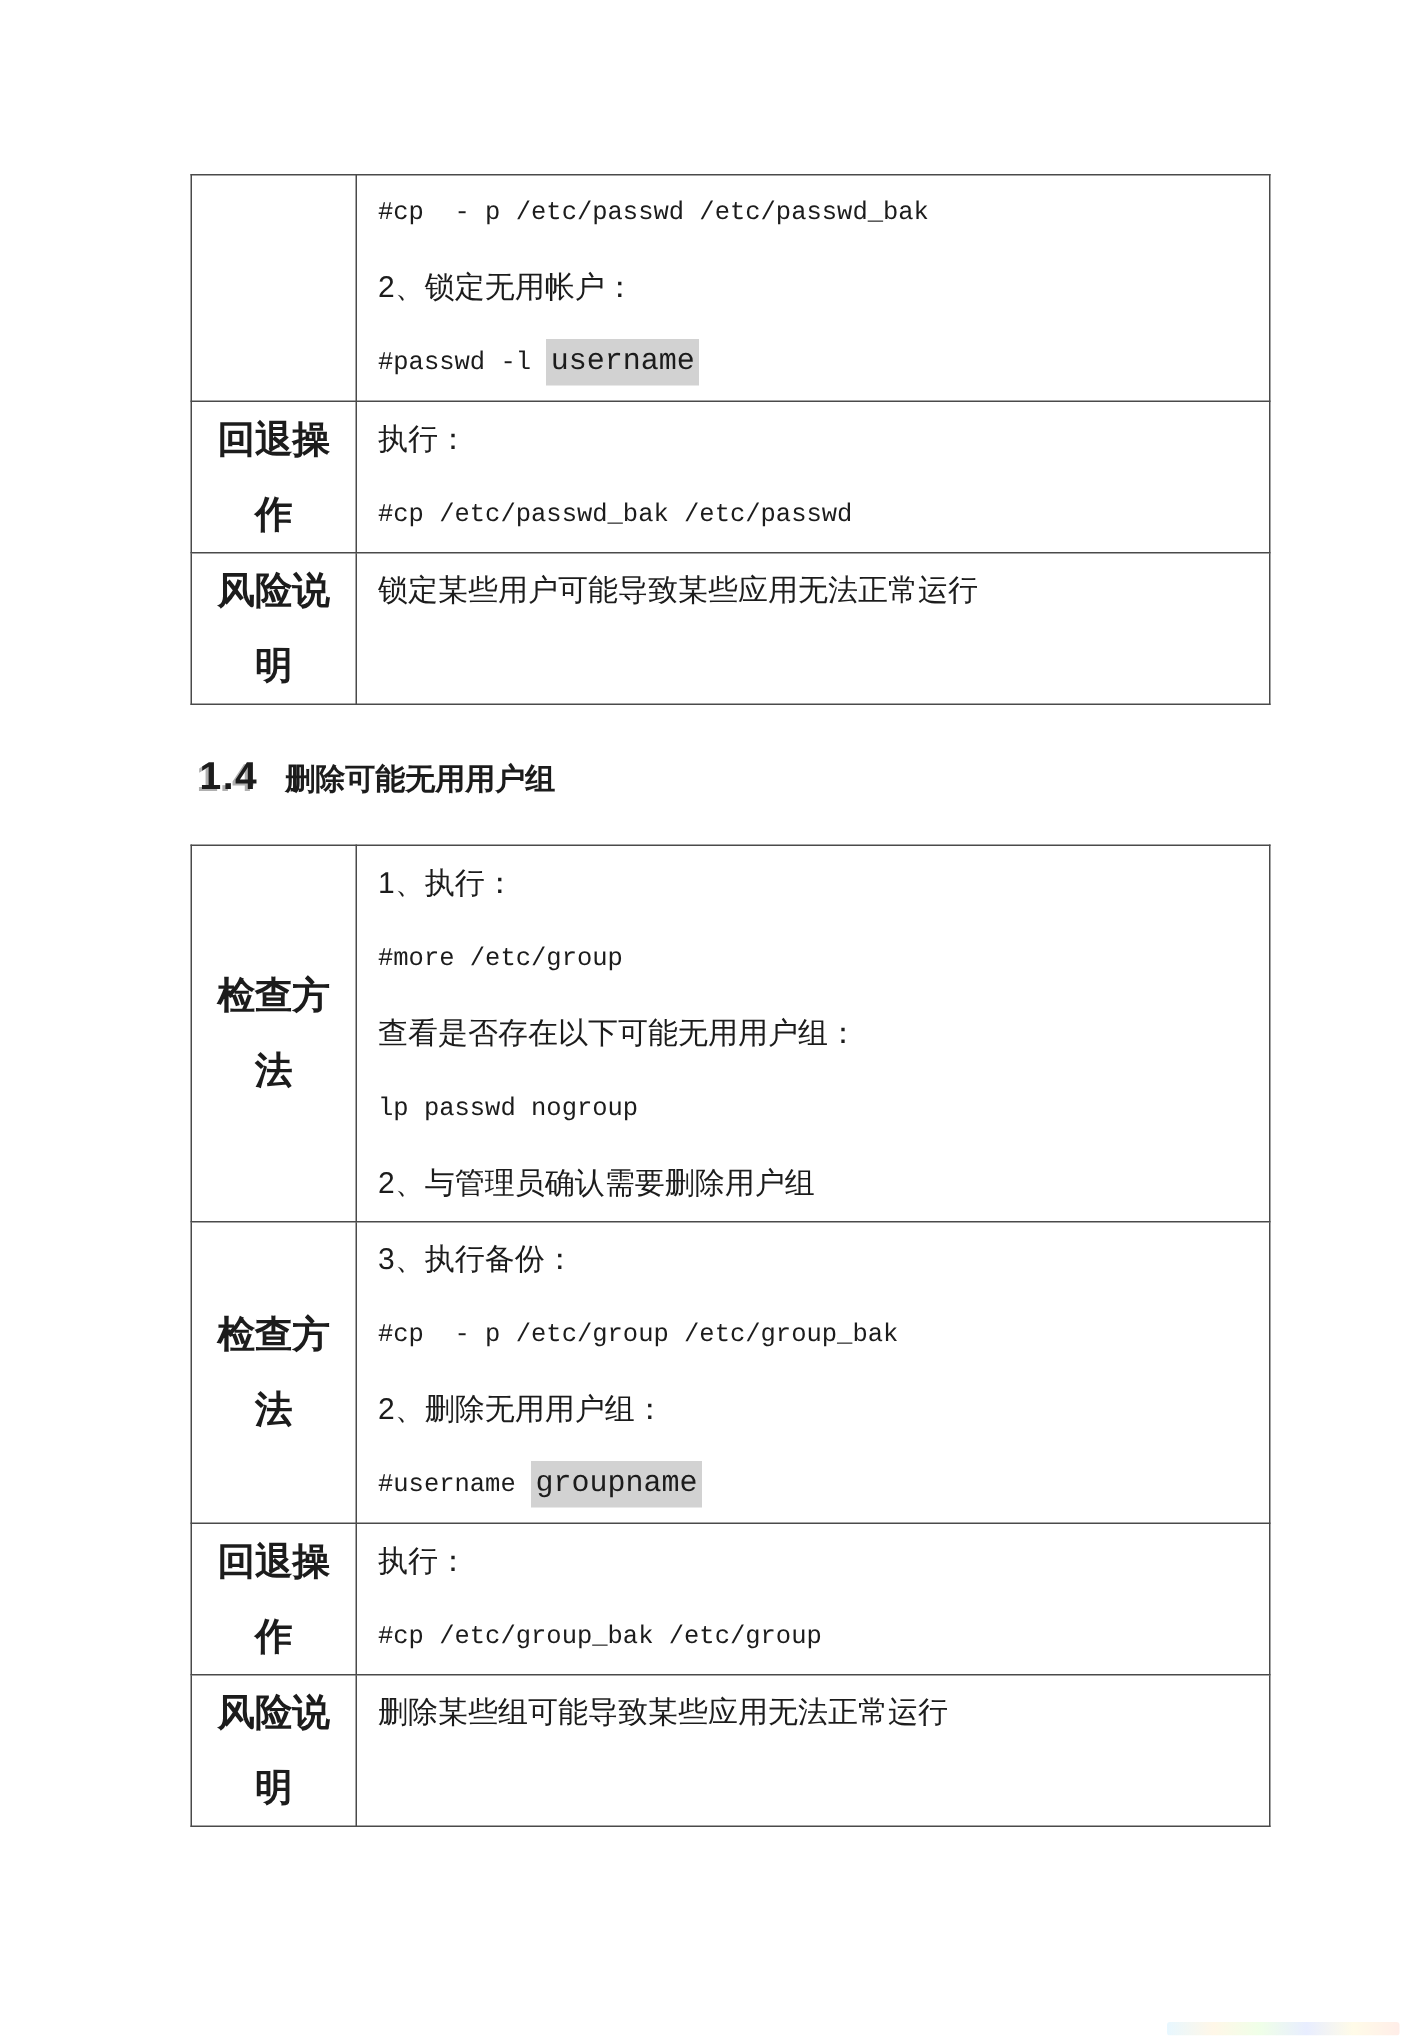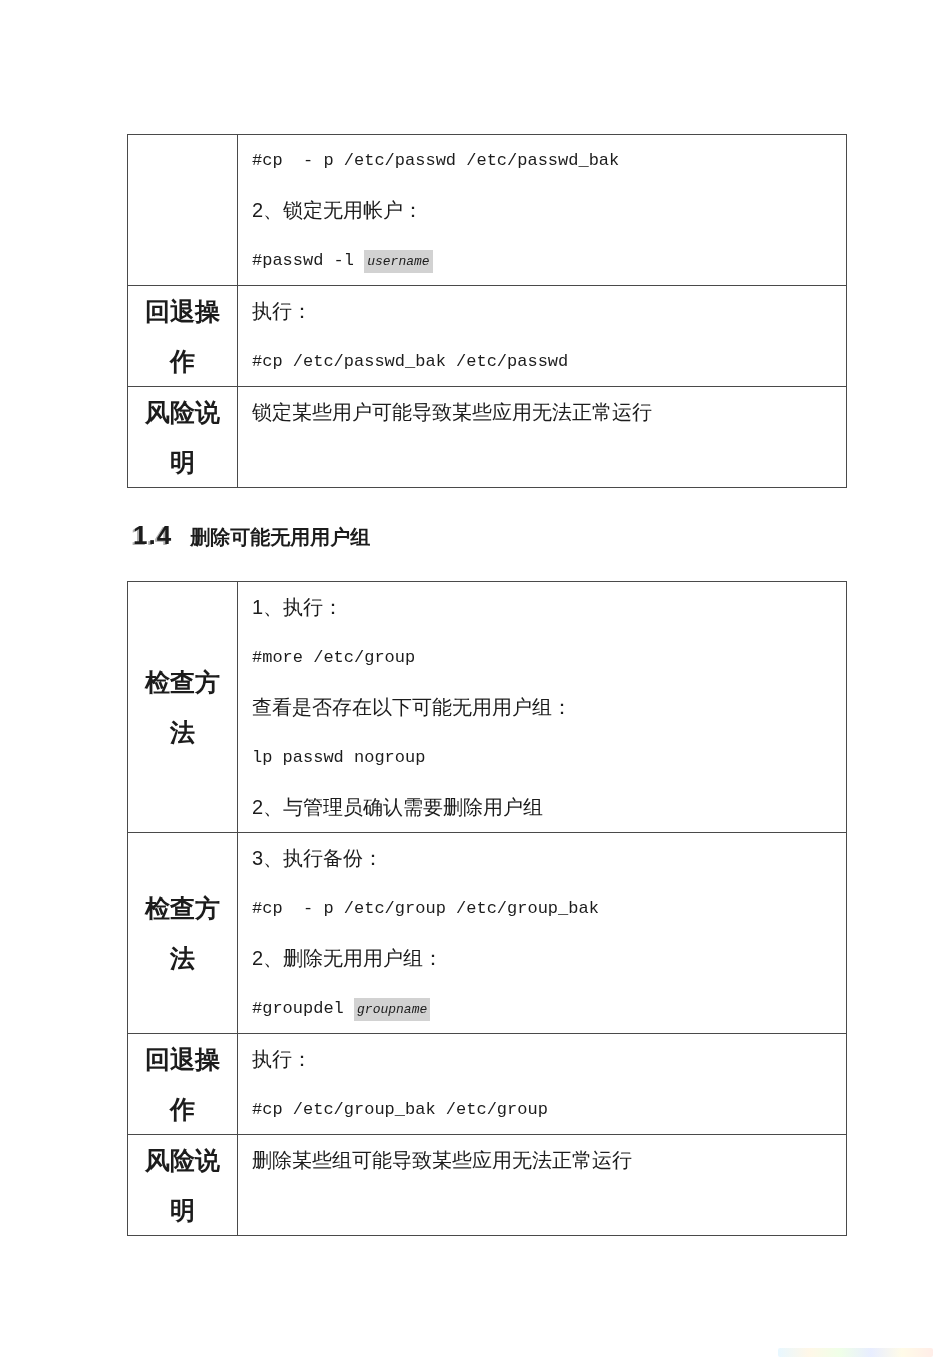--- a/index.html
+++ b/index.html
@@ -1,21 +1,21 @@
 <!DOCTYPE html>
 <html style="--text: #1c1c1c; --border: #4a4a4a; --highlight_bg: #d2d2d2; --heading_shadow: #b0b0b0;"><head>
 <meta charset="utf-8">
 <style>
   html, body { margin: 0; padding: 0; background: #ffffff; }
   body {
     width: 937px; height: 1357px; position: relative; overflow: hidden;
     font-family: "Liberation Sans", sans-serif;
     color: var(--text, #1c1c1c);
   }
-  .page { position: absolute; left: 127px; top: 18px; width: 719px; }
+  .page { position: absolute; left: 127px; top: 0; width: 719px; }
 
   .doc-table {
     display: table; width: 719px; table-layout: fixed;
     border-collapse: collapse;
   }
   #table1 { margin-top: 116px; }
   .t-row { display: table-row; }
   .t-label {
     display: table-cell; width: 110px; box-sizing: border-box;
     border: 1px solid var(--border, #4a4a4a);
@@ -25,22 +25,22 @@
   }
   .t-content {
     display: table-cell; box-sizing: border-box;
     border: 1px solid var(--border, #4a4a4a);
     vertical-align: top; padding: 0 6px 0 14px;
   }
   .t-line { height: 50px; line-height: 50px; white-space: pre; }
   .seg-cmd { font-family: "Liberation Mono", monospace; font-size: 17px; }
   .seg-cn  { font-size: 20px; text-align: right; }
   .seg-hl  {
-    font-family: "Liberation Mono", monospace; font-size: 13px;
-    font-style: italic; background: var(--highlight_bg, #d2d2d2);
+    font-family: "Liberation Mono", monospace; font-size: 20px;
+    background: var(--highlight_bg, #d2d2d2);
     padding: 4px 3px;
   }
 
   .heading {
     margin: 32px 0 33px 6px; height: 28px;
     display: flex; align-items: baseline; gap: 18px;
   }
   .h-num {
     font-size: 26px; font-weight: bold; letter-spacing: 1px;
     text-shadow: -2px 1px 0 var(--heading_shadow, #b0b0b0);
@@ -97,21 +97,21 @@
           <div class="t-line"><span class="seg-cmd">lp passwd nogroup</span></div>
           <div class="t-line"><span class="seg-cn">2、与管理员确认需要删除用户组</span></div>
         </div>
       </div>
       <div class="t-row">
         <div class="t-label">检查方法</div>
         <div class="t-content">
           <div class="t-line"><span class="seg-cn">3、执行备份：</span></div>
           <div class="t-line"><span class="seg-cmd">#cp  - p /etc/group /etc/group_bak</span></div>
           <div class="t-line"><span class="seg-cn">2、删除无用用户组：</span></div>
-          <div class="t-line"><span class="seg-cmd">#groupdel </span><span class="seg-hl">groupname</span></div>
+          <div class="t-line"><span class="seg-cmd">#username </span><span class="seg-hl">groupname</span></div>
         </div>
       </div>
       <div class="t-row">
         <div class="t-label">回退操作</div>
         <div class="t-content">
           <div class="t-line"><span class="seg-cn">执行：</span></div>
           <div class="t-line"><span class="seg-cmd">#cp /etc/group_bak /etc/group</span></div>
         </div>
       </div>
       <div class="t-row">

